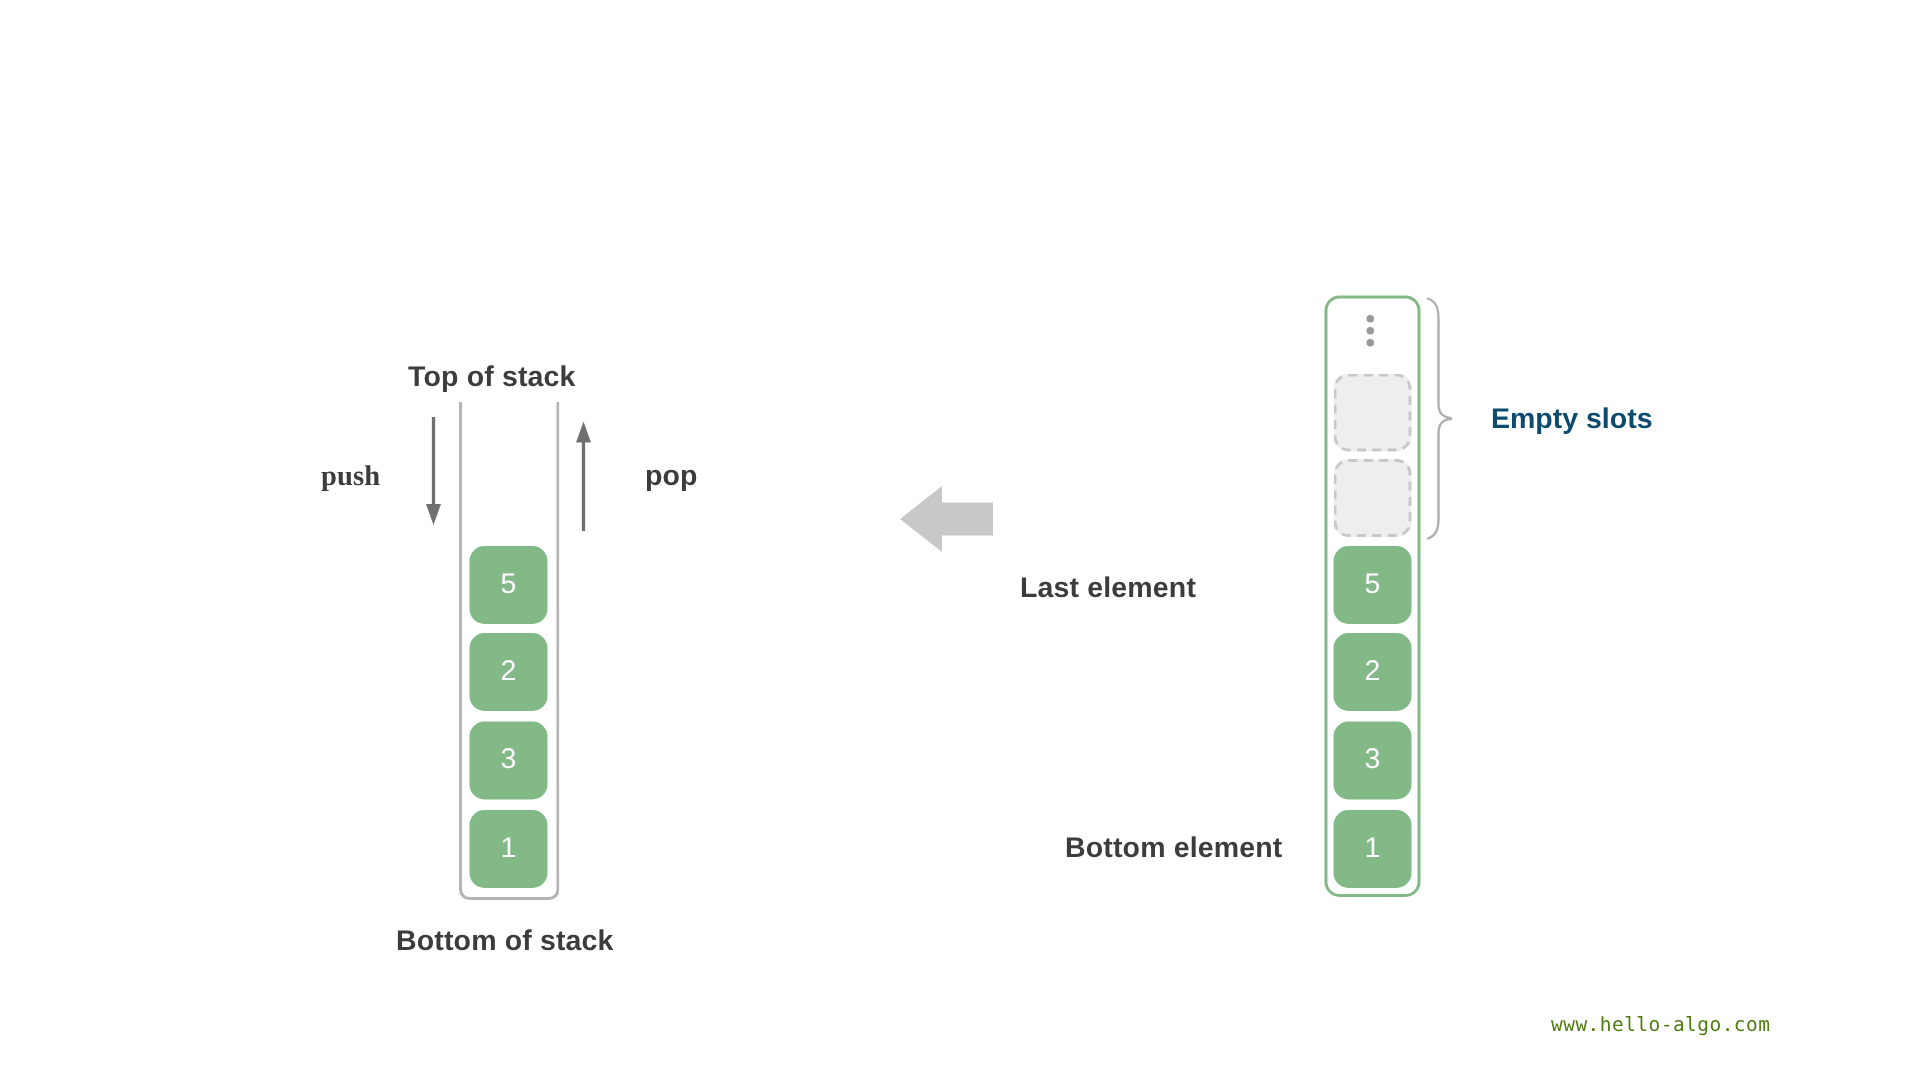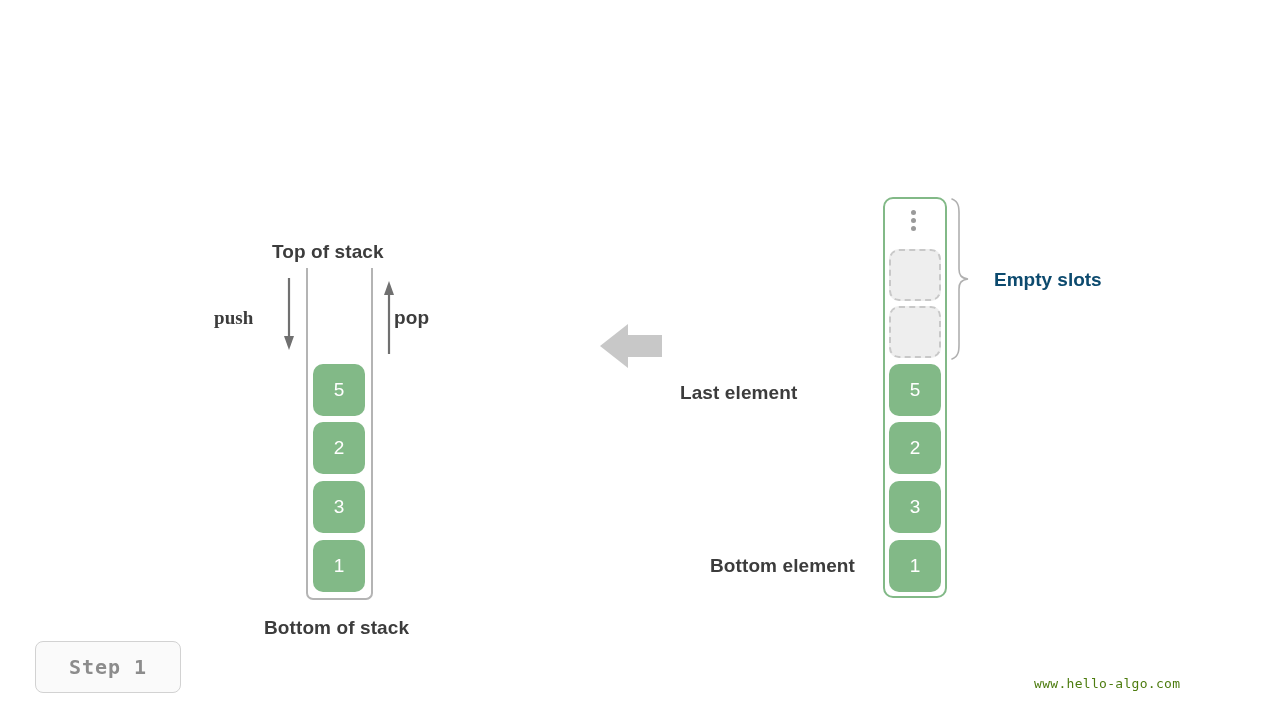--- a/index.html
+++ b/index.html
@@ -43,21 +43,21 @@
     position: absolute;
     color: #8c8c8c;
     font-size: 21px;
     white-space: nowrap;
   }
 
   
   #top-of-stack-label  { left: 272px; top: 241px; }
   #bottom-of-stack-label { left: 264px; top: 617px; }
   #push-label { left: 214px; top: 307px; font-family: Liberation Serif, serif; }
-  #pop-label  { left: 394px; top: 307px; }
+  #pop-label  { left: 430px; top: 307px; }
 
   .stack-container {
     position: absolute;
     left: 306px;
     top: 268px;
     width: 67px;
     height: 332px;
     box-sizing: border-box;
     border-left: 2px solid #b4b4b4;
     border-right: 2px solid #b4b4b4;
@@ -240,17 +240,16 @@
 
   <div class="cell cell-right" id="right-cell-0">5</div>
   <div class="cell cell-right" id="right-cell-1">2</div>
   <div class="cell cell-right" id="right-cell-2">3</div>
   <div class="cell cell-right" id="right-cell-3">1</div>
 
   <div class="lbl-bold" id="last-element-label">Last element</div>
 
   <div class="lbl-bold" id="first-element-label">Bottom element</div>
 
-  <div id="step-badge">Step 1</div>
 
   <div id="watermark">www.hello-algo.com</div>
 
 </div>
 
 </body></html>

